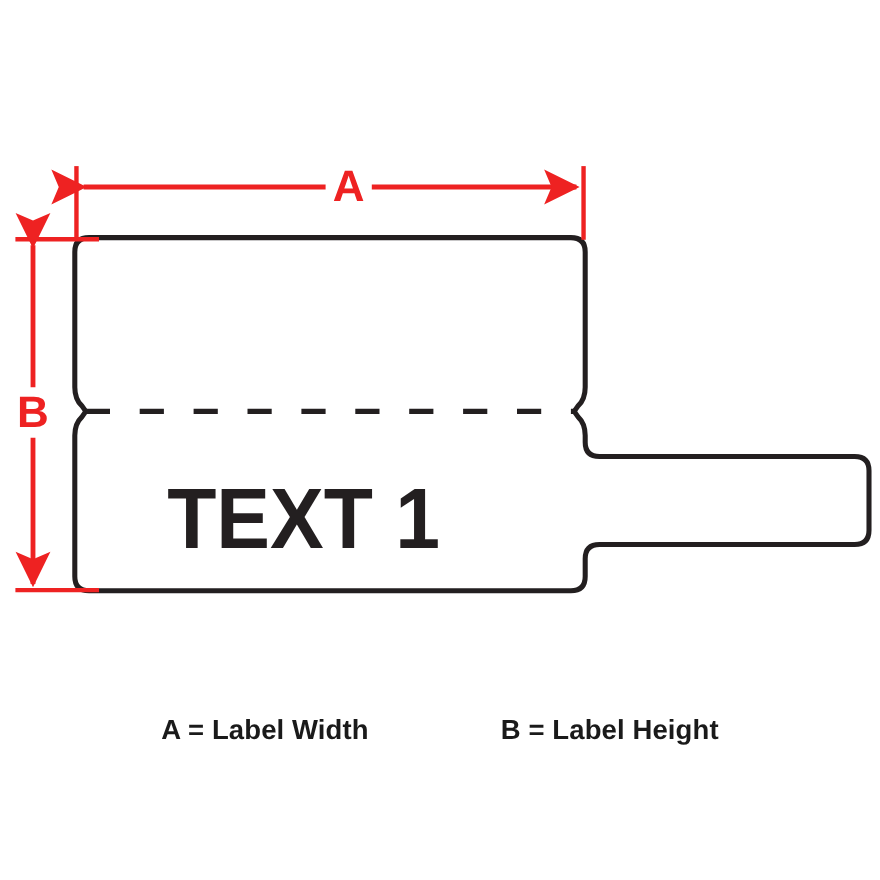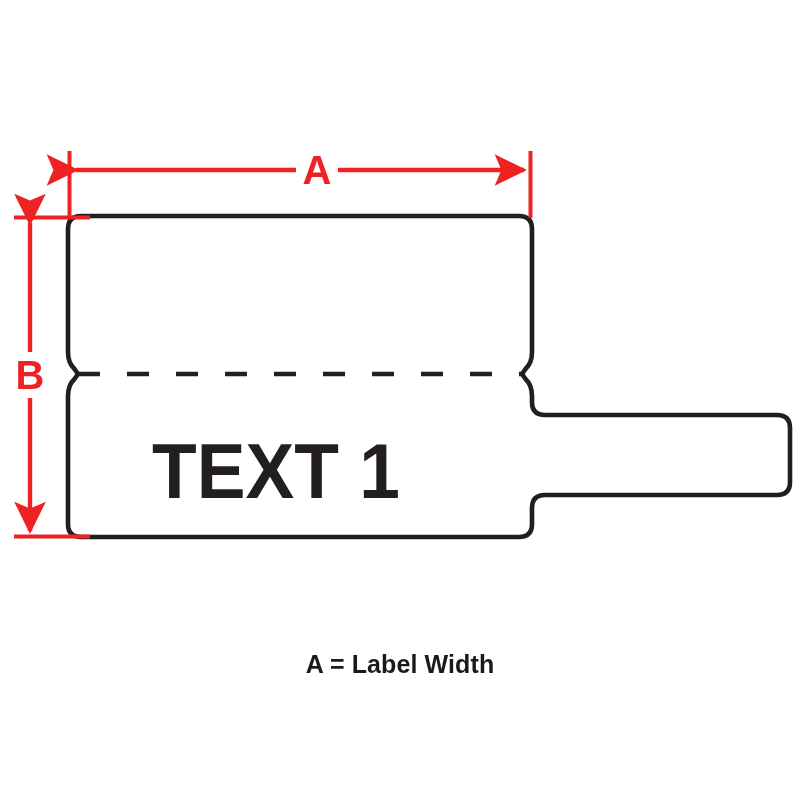--- a/index.html
+++ b/index.html
@@ -116,15 +116,16 @@
       <line x1="30" y1="398" x2="30" y2="531" stroke="#ee2222" stroke-width="4.4" marker-end="url(#arrow-right)"></line>
 
       <text x="30" y="375" text-anchor="middle" dominant-baseline="central" font-family="Liberation Sans, sans-serif" font-size="40" font-weight="bold" fill="#ee2222">B</text>
     </g>
 
     <text x="152" y="471" text-anchor="start" dominant-baseline="central" font-family="Liberation Sans, sans-serif" font-size="78" font-weight="bold" fill="#231f20" textLength="248" lengthAdjust="spacingAndGlyphs">TEXT 1</text>
   </svg>
 
   <div class="legend-row">
     <div class="legend-item">A = Label Width</div>
+    <div class="legend-item">B = Label Height</div>
   </div>
 
 </div>
 
 </body></html>

